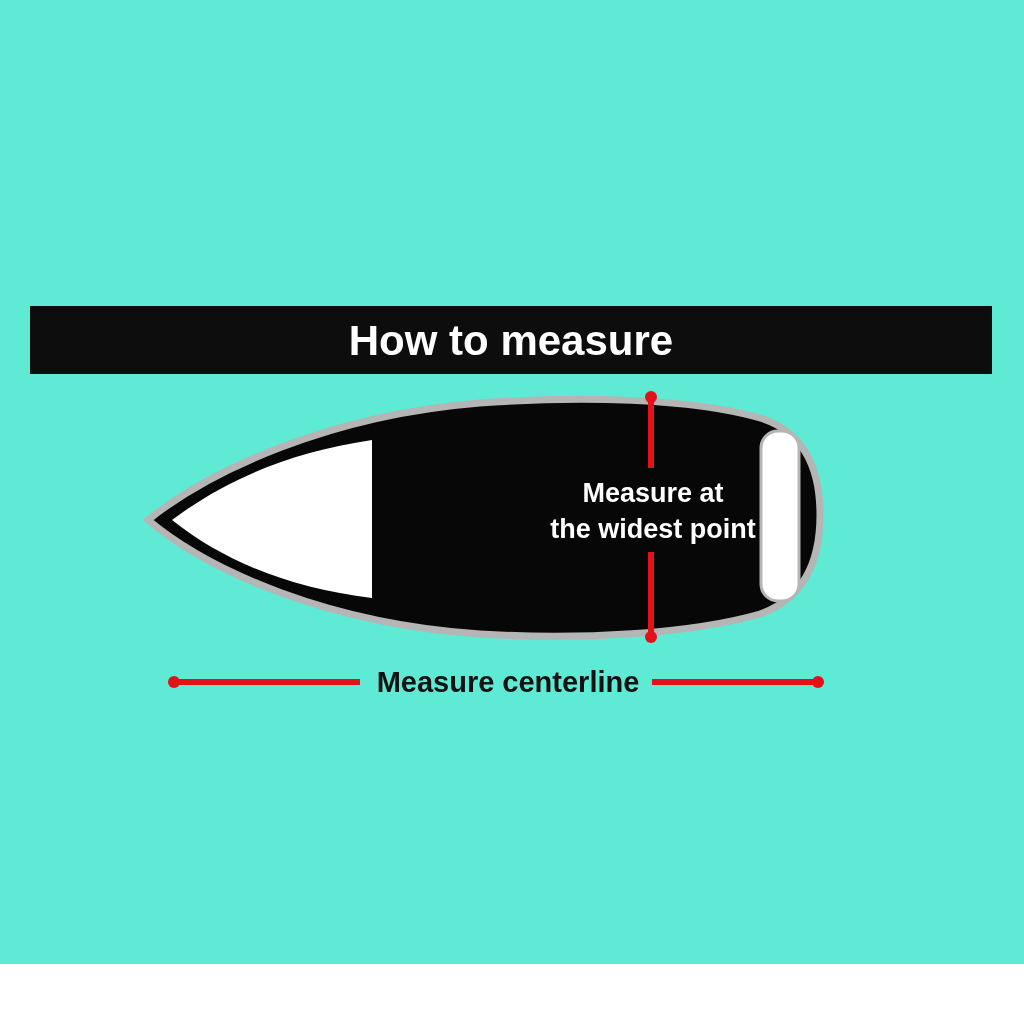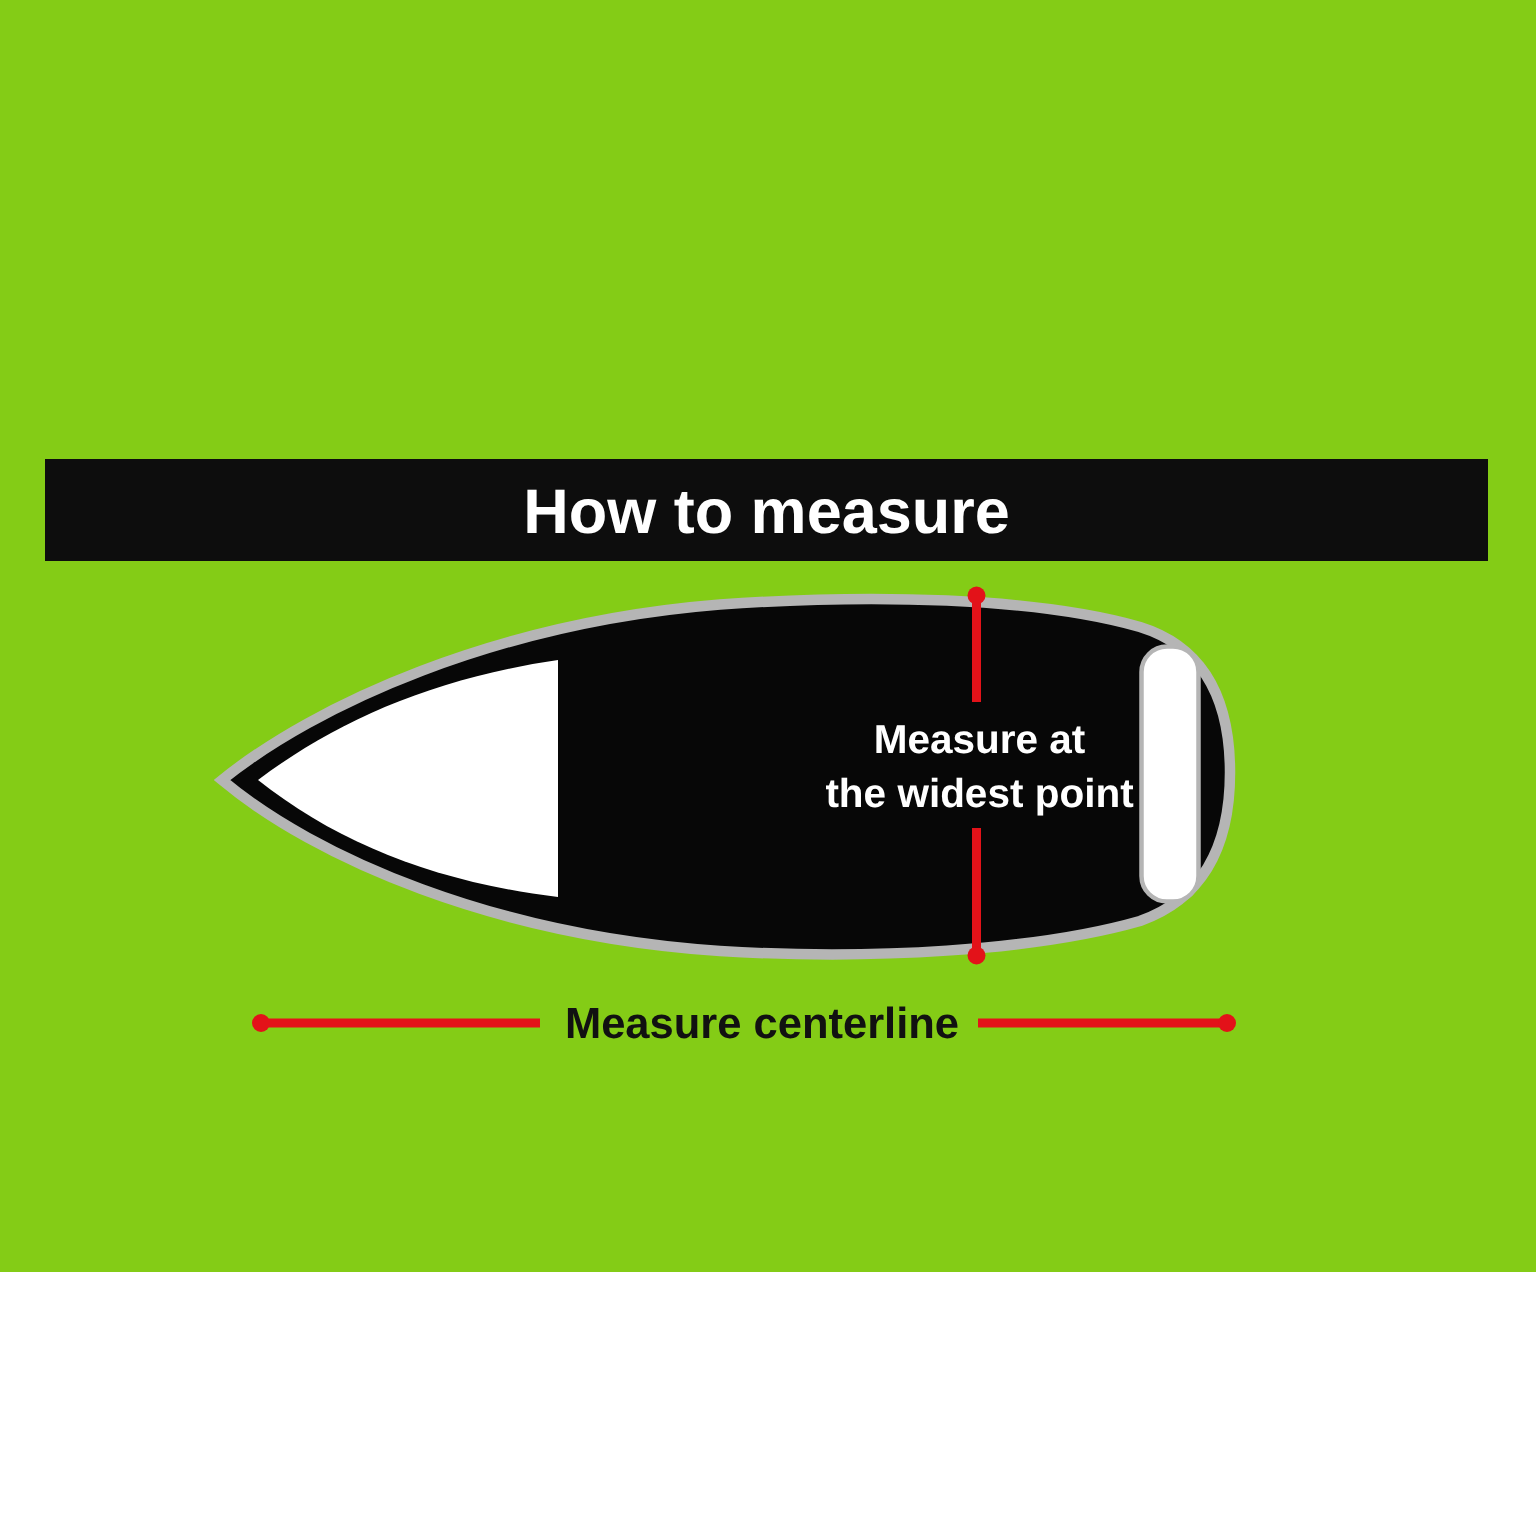--- a/index.html
+++ b/index.html
@@ -4,22 +4,22 @@
 <style>
   html, body {
     margin: 0;
     padding: 0;
     background: #ffffff;
     font-family: "Liberation Sans", sans-serif;
   }
   .stage {
     position: relative;
     width: 1024px;
-    height: 848px;
-    background: #84cc16;
+    height: 964px;
+    background: #5eead4;
     overflow: hidden;
   }
   .diagram-svg {
     position: absolute;
     top: 0;
     left: 0;
     width: 1024px;
     height: 1024px;
     display: block;
   }

